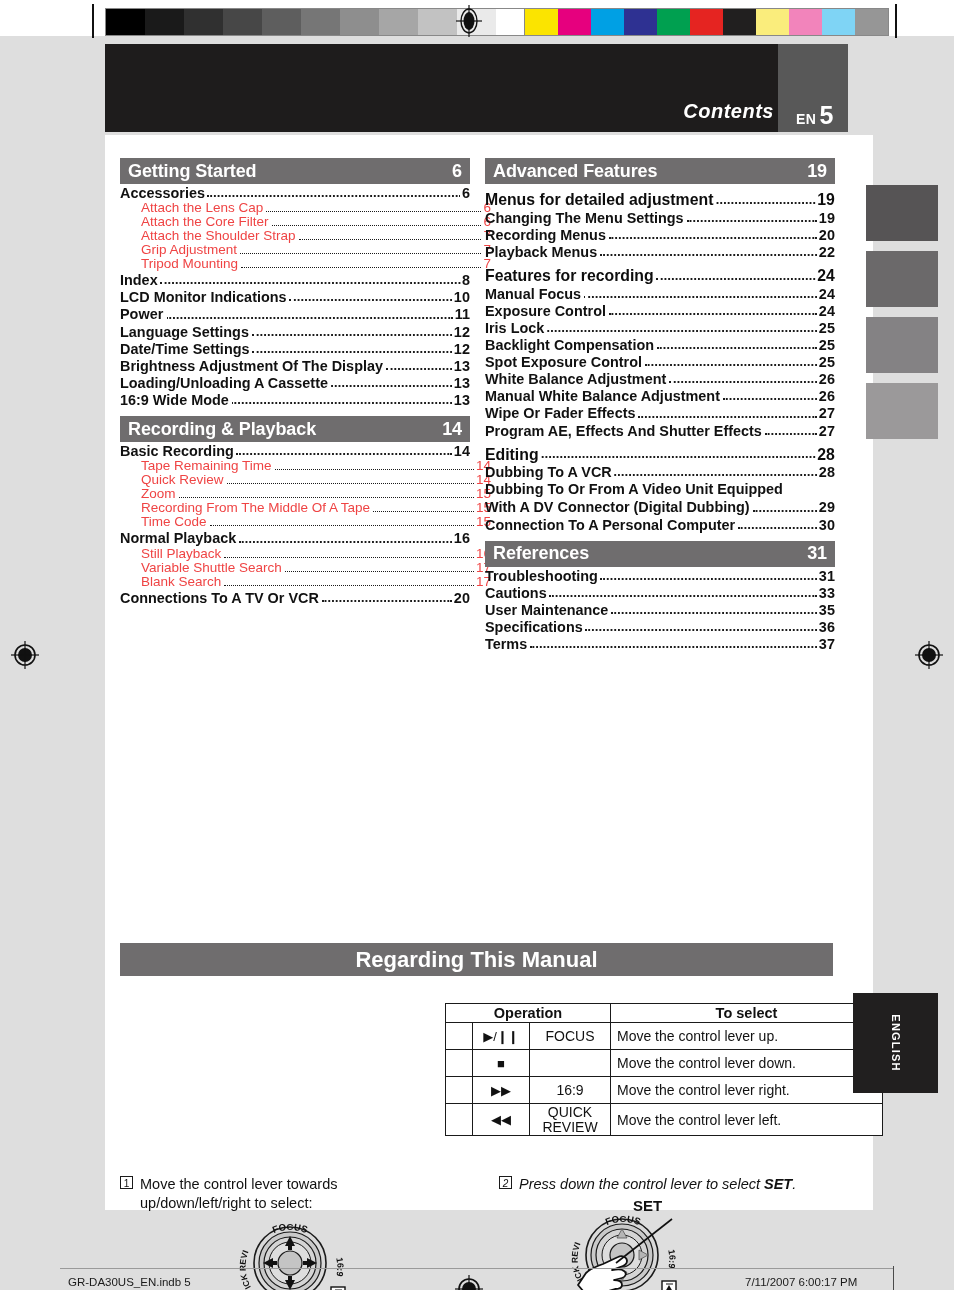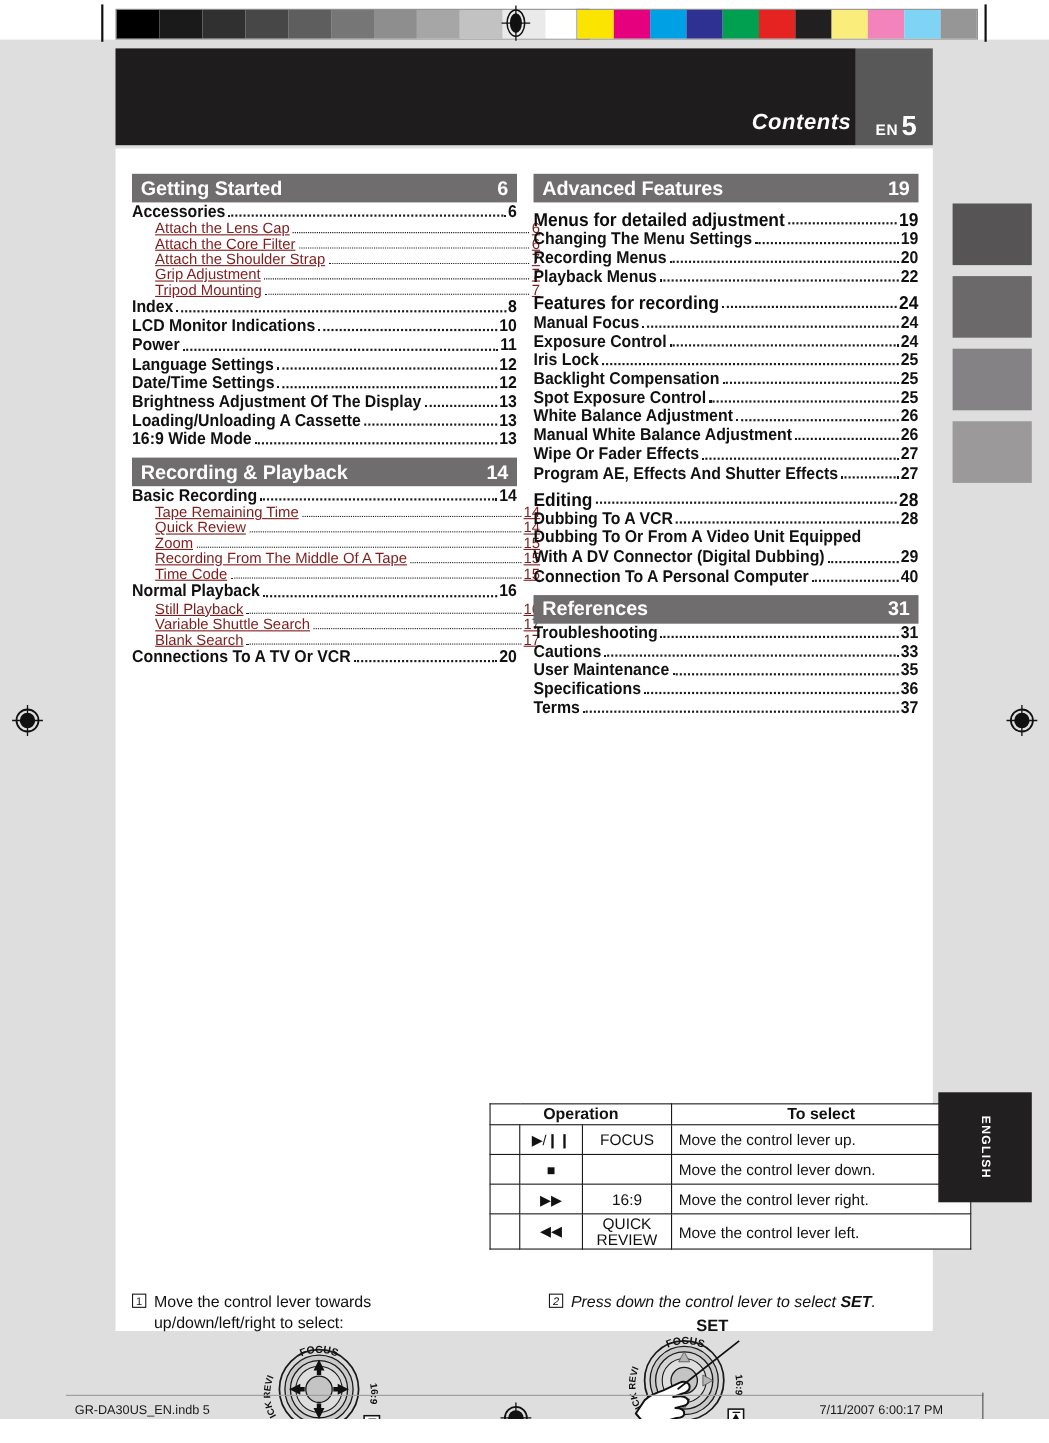--- a/index.html
+++ b/index.html
@@ -34,21 +34,21 @@
   #encorner{left:778px;top:44px;width:70px;height:88px;background:#585858;}
   #contents-title{
     right:180px;top:100px;color:#fff;font-size:20px;font-weight:bold;
     font-style:italic;letter-spacing:.5px;
   }
   #en-label{left:796px;top:101px;color:#fff;}
   #en-label .en{font-size:14px;font-weight:bold;letter-spacing:.5px;}
   #en-label .pg{font-size:25px;font-weight:bold;margin-left:3px;}
 
   
-  #page{left:105px;top:135px;width:743px;height:1075px;background:#ffffff;}
+  #page{left:105px;top:135px;width:743px;height:1075px;background:#ffffff;padding-left:25px;}
 
   
   .thumbtab{left:866px;width:72px;height:56px;}
   #tab1{top:185px;background:#565455;}
   #tab2{top:251px;background:#6b696a;}
   #tab3{top:317px;background:#848284;}
   #tab4{top:383px;background:#9b999a;}
   #langtab{left:853px;top:993px;width:85px;height:100px;background:#211f1f;}
   #langtab span{
     position:absolute;left:50%;top:50%;
@@ -82,22 +82,22 @@
   }
   .row .pg{white-space:nowrap;}
 
   
   .l1{font-size:15.5px;font-weight:bold;color:#111;
       font-family:"Liberation Sans Narrow","Liberation Sans",sans-serif;
       transform:scaleX(.93);transform-origin:left bottom;width:107.5%;
       margin-top:1px;}
   .l1 .dots{border-bottom-width:2px;margin-bottom:4px;}
   
-  .l2{font-size:13.5px;font-weight:normal;color:#7f1d1d;padding-left:21px;
-      margin-top:0px;text-decoration:underline;}
+  .l2{font-size:13.5px;font-weight:normal;color:#ef4444;padding-left:21px;
+      margin-top:0px;}
   .l2 .dots{border-bottom-width:1.6px;margin-bottom:3px;}
   
   .g1{font-size:17px;font-weight:bold;color:#0d0d0d;
       font-family:"Liberation Sans Narrow","Liberation Sans",sans-serif;
       transform:scaleX(.93);transform-origin:left bottom;width:107.5%;
       margin-top:7px;}
   .g1 .dots{border-bottom-width:2px;margin-bottom:5px;}
   
   .wrap1{font-size:15.5px;font-weight:bold;color:#111;
       font-family:"Liberation Sans Narrow","Liberation Sans",sans-serif;
@@ -447,21 +447,21 @@
         </div>
         <div class="wrap1">Dubbing To Or From A Video Unit Equipped</div>
         <div class="row l1">
           <span class="lbl">With A DV Connector (Digital Dubbing)</span>
           <span class="dots"></span>
           <span class="pg">29</span>
         </div>
         <div class="row l1">
           <span class="lbl">Connection To A Personal Computer</span>
           <span class="dots"></span>
-          <span class="pg">40</span>
+          <span class="pg">30</span>
         </div>
         <div class="sp"></div>
         <div class="secbar">
           <span class="t">References</span>
           <span class="p">31</span>
         </div>
         <div class="row l1">
           <span class="lbl">Troubleshooting</span>
           <span class="dots"></span>
           <span class="pg">31</span>
@@ -483,20 +483,21 @@
         </div>
         <div class="row l1">
           <span class="lbl">Terms</span>
           <span class="dots"></span>
           <span class="pg">37</span>
         </div>
         <div class="sp"></div>
       </div>
   </div>
 
+  <div class="abs" id="rtm-bar">Regarding This Manual</div>
 
 
   <table class="abs" id="optable">
     <thead>
       <tr>
         <th colspan="3">Operation</th>
         <th>To select</th>
       </tr>
     </thead>
     <tbody id="optable-body">

